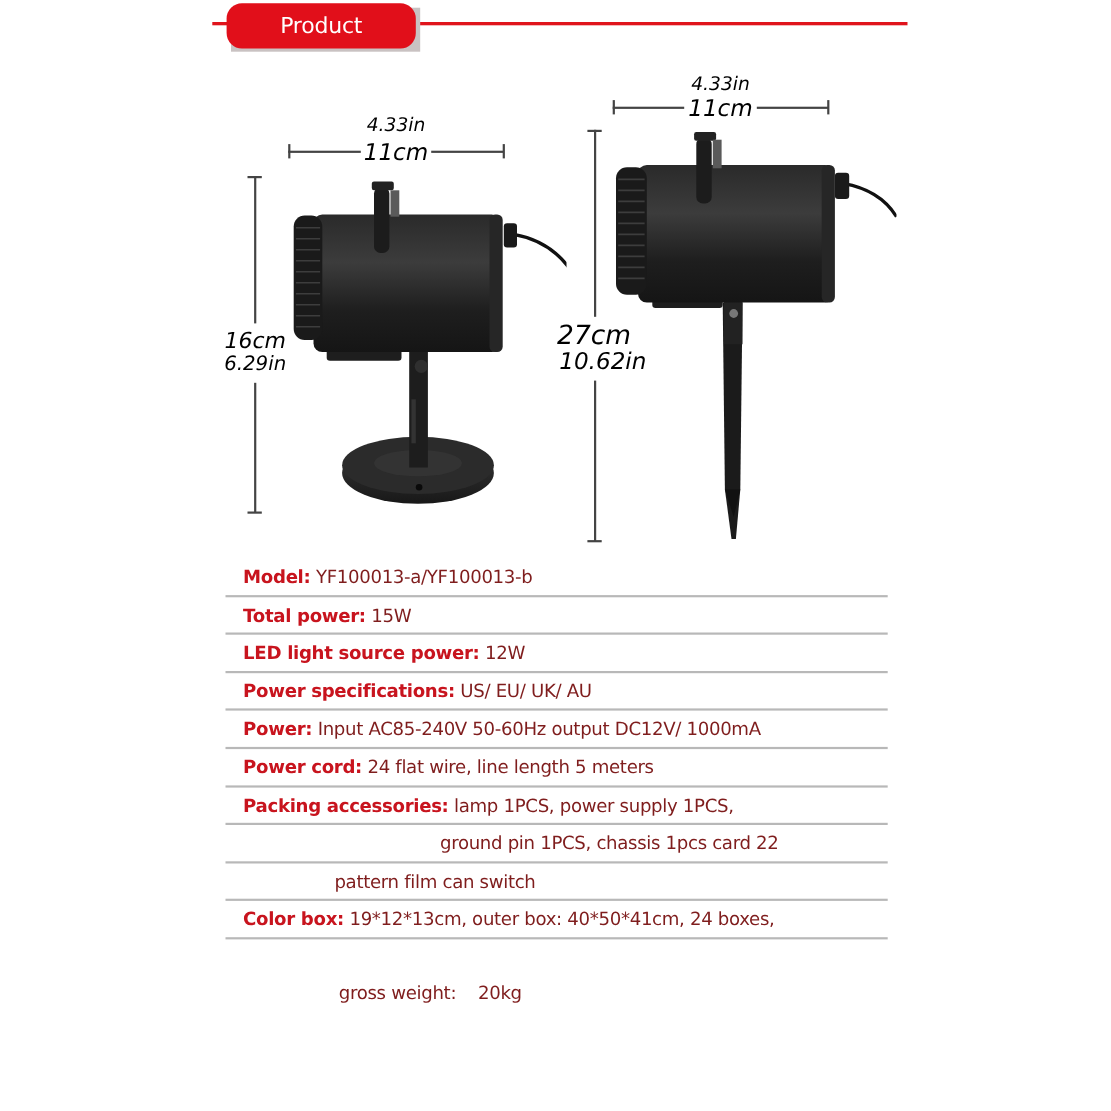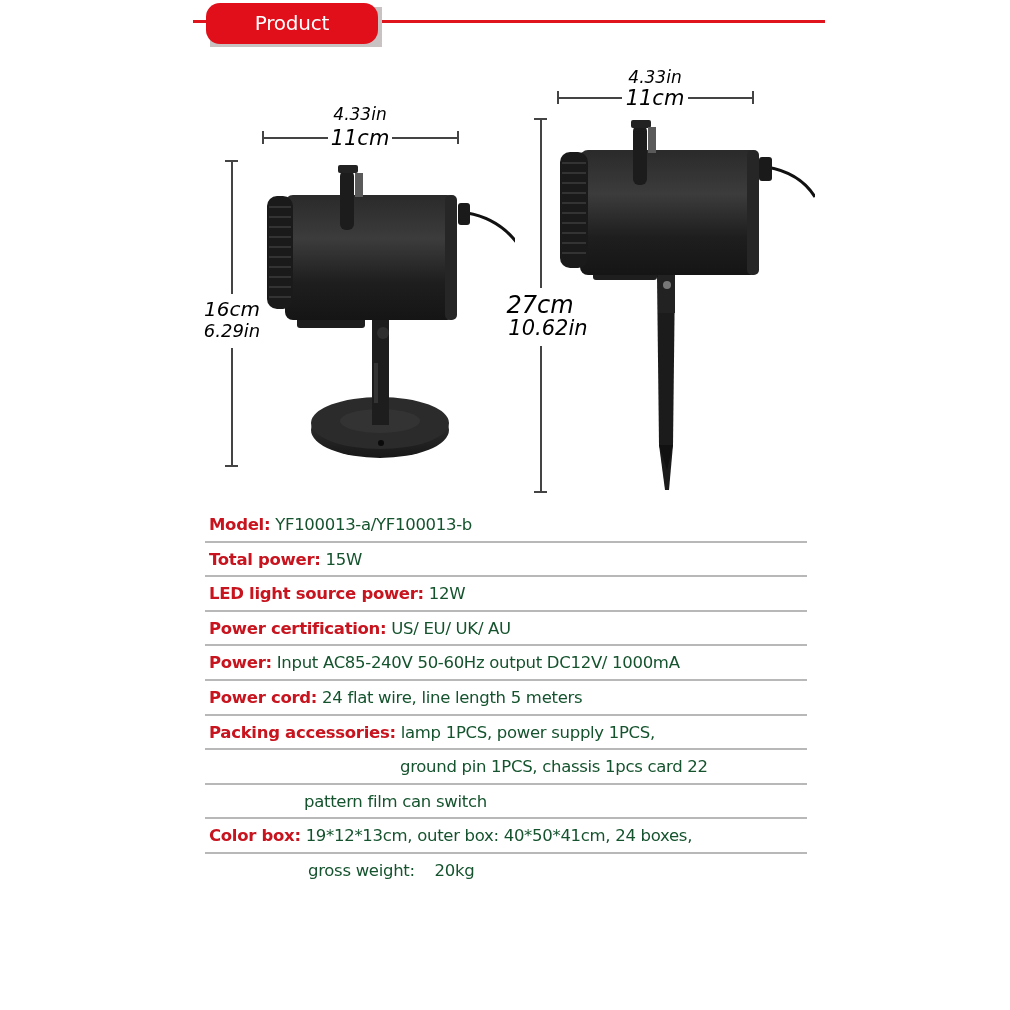--- a/index.html
+++ b/index.html
@@ -19,22 +19,22 @@
   .tick-h { position:absolute; height:1.6px; width:13px; background:#444; }
 
   
   .product { position:absolute; }
 
   
   .specs { position:absolute; left:205px; top:508px; width:602px; }
   .row { position:relative; height:34.6px; border-bottom:2px solid #b8b8b8; box-sizing:border-box;
     font-family:"DejaVu Sans", sans-serif; font-size:16.5px; line-height:33px; white-space:nowrap; letter-spacing:-0.3px; }
   .row.last { border-bottom:none; }
-  .row .lbl { color:#c8141e; font-weight:bold; margin-left:4px; }
-  .row .val { color:#14532d; }
+  .row .lbl { color:#c8141e; font-weight:bold; margin-left:16px; }
+  .row .val { color:#7f1d1d; }
   .row.cont .val { position:absolute; }
 </style>
 </head>
 <body>
 
 <div class="header-line"></div>
 <div class="header-tab-shadow"></div>
 <div class="header-tab">Product parameters</div>
 
 <div class="dim" style="left:300px; top:104px; width:120px; font-size:17px;">4.33in</div>
@@ -153,21 +153,21 @@
   </div>
   <div class="row">
     <span class="lbl">Total power:</span>
     <span class="val">15W</span>
   </div>
   <div class="row">
     <span class="lbl">LED light source power:</span>
     <span class="val">12W</span>
   </div>
   <div class="row">
-    <span class="lbl">Power certification:</span>
+    <span class="lbl">Power specifications:</span>
     <span class="val">US/ EU/ UK/ AU</span>
   </div>
   <div class="row">
     <span class="lbl">Power:</span>
     <span class="val">Input AC85-240V 50-60Hz output DC12V/ 1000mA</span>
   </div>
   <div class="row">
     <span class="lbl">Power cord:</span>
     <span class="val">24 flat wire, line length 5 meters</span>
   </div>
@@ -179,15 +179,15 @@
     <span class="val" style="left:195px;">ground pin 1PCS, chassis 1pcs card 22</span>
   </div>
   <div class="row cont">
     <span class="val" style="left:99px;">pattern film can switch</span>
   </div>
   <div class="row">
     <span class="lbl">Color box:</span>
     <span class="val">19*12*13cm, outer box: 40*50*41cm, 24 boxes,</span>
   </div>
   <div class="row cont last">
-    <span class="val" style="left:103px; white-space:pre;">gross weight:    20kg</span>
+    <span class="val" style="left:103px; white-space:pre;margin-top:32px;">gross weight:    20kg</span>
   </div>
 </div>
 
 </body></html>

